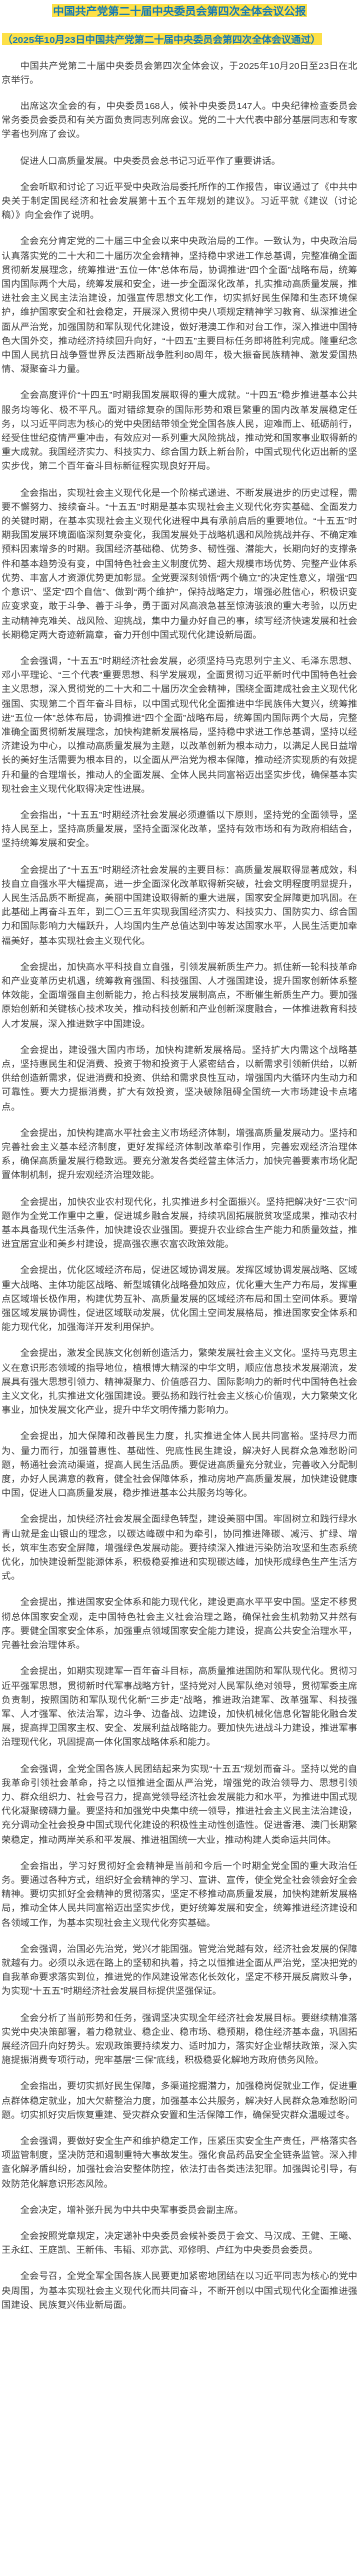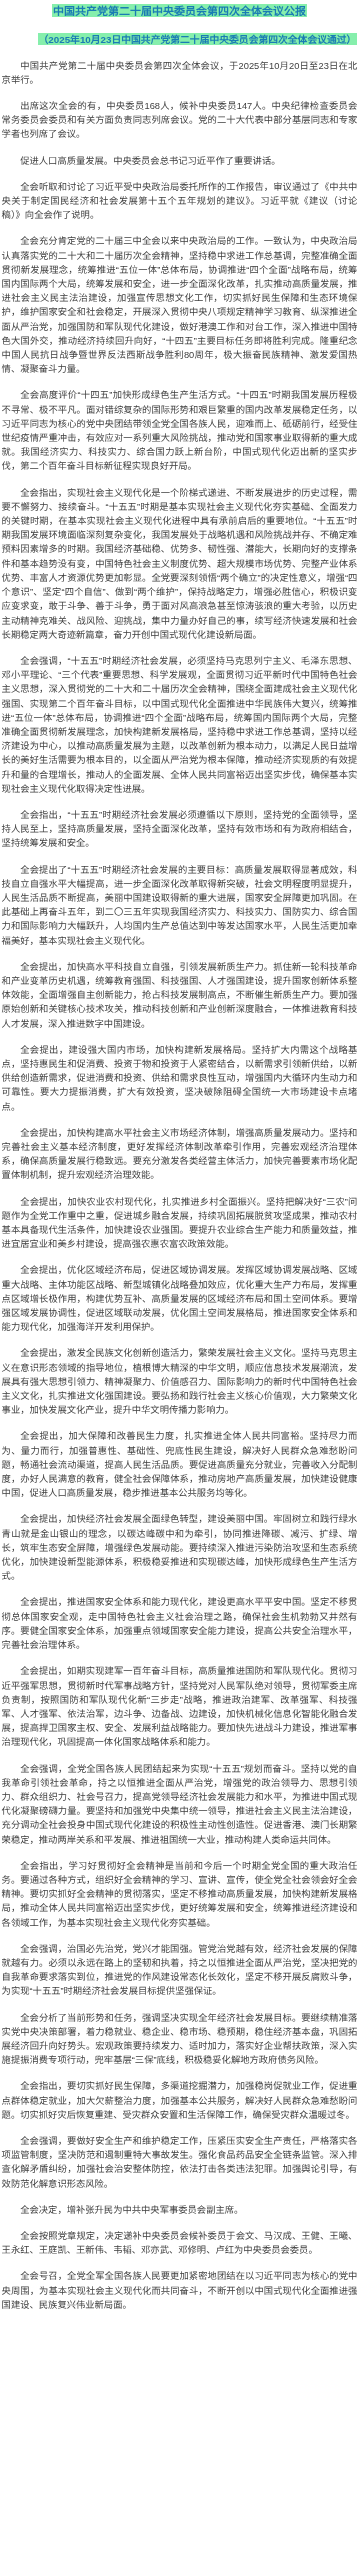--- a/index.html
+++ b/index.html
@@ -18,25 +18,25 @@
   .title {
     text-align: center;
     font-size: 11px;
     font-weight: bold;
     line-height: 15.5px;
     margin: 0;
   }
   .title .hl,
   .subtitle .hl {
     color: #1a7cb4;
-    background: #86efac;
+    background: #fde047;
     padding: 0.5px 1px;
   }
   .subtitle {
-    text-align: right;
+    text-align: left;
     font-size: 9.8px;
     font-weight: bold;
     line-height: 14.5px;
     margin: 13.5px 0 0 0;
   }
   .content {
     margin-top: 0;
   }
   .content p.para {
     font-size: 9.3px;
@@ -52,21 +52,21 @@
 
 <div class="page">
   <h1 class="title"><span class="hl">中国共产党第二十届中央委员会第四次全体会议公报</span></h1>
   <h2 class="subtitle"><span class="hl">（2025年10月23日中国共产党第二十届中央委员会第四次全体会议通过）</span></h2>
   <div class="content">
       <p class="para">中国共产党第二十届中央委员会第四次全体会议，于2025年10月20日至23日在北京举行。</p>
       <p class="para">出席这次全会的有，中央委员168人，候补中央委员147人。中央纪律检查委员会常务委员会委员和有关方面负责同志列席会议。党的二十大代表中部分基层同志和专家学者也列席了会议。</p>
       <p class="para">促进人口高质量发展。中央委员会总书记习近平作了重要讲话。</p>
       <p class="para">全会听取和讨论了习近平受中央政治局委托所作的工作报告，审议通过了《中共中央关于制定国民经济和社会发展第十五个五年规划的建议》。习近平就《建议（讨论稿）》向全会作了说明。</p>
       <p class="para">全会充分肯定党的二十届三中全会以来中央政治局的工作。一致认为，中央政治局认真落实党的二十大和二十届历次全会精神，坚持稳中求进工作总基调，完整准确全面贯彻新发展理念，统筹推进“五位一体”总体布局，协调推进“四个全面”战略布局，统筹国内国际两个大局，统筹发展和安全，进一步全面深化改革，扎实推动高质量发展，推进社会主义民主法治建设，加强宣传思想文化工作，切实抓好民生保障和生态环境保护，维护国家安全和社会稳定，开展深入贯彻中央八项规定精神学习教育、纵深推进全面从严治党，加强国防和军队现代化建设，做好港澳工作和对台工作，深入推进中国特色大国外交，推动经济持续回升向好，“十四五”主要目标任务即将胜利完成。隆重纪念中国人民抗日战争暨世界反法西斯战争胜利80周年，极大振奋民族精神、激发爱国热情、凝聚奋斗力量。</p>
-      <p class="para">全会高度评价“十四五”加快形成绿色生产生活方式。“十四五”时期我国发展历程极不寻常、极不平凡。面对错综复杂的国际形势和艰巨繁重的国内改革发展稳定任务，以习近平同志为核心的党中央团结带领全党全国各族人民，迎难而上、砥砺前行，经受住世纪疫情严重冲击，有效应对一系列重大风险挑战，推动党和国家事业取得新的重大成就。我国经济实力、科技实力、综合国力跃上新台阶，中国式现代化迈出新的坚实步伐，第二个百年奋斗目标新征程实现良好开局。</p>
+      <p class="para">全会高度评价“十四五”时期我国发展取得的重大成就。“十四五”稳步推进基本公共服务均等化、极不平凡。面对错综复杂的国际形势和艰巨繁重的国内改革发展稳定任务，以习近平同志为核心的党中央团结带领全党全国各族人民，迎难而上、砥砺前行，经受住世纪疫情严重冲击，有效应对一系列重大风险挑战，推动党和国家事业取得新的重大成就。我国经济实力、科技实力、综合国力跃上新台阶，中国式现代化迈出新的坚实步伐，第二个百年奋斗目标新征程实现良好开局。</p>
       <p class="para">全会指出，实现社会主义现代化是一个阶梯式递进、不断发展进步的历史过程，需要不懈努力、接续奋斗。“十五五”时期是基本实现社会主义现代化夯实基础、全面发力的关键时期，在基本实现社会主义现代化进程中具有承前启后的重要地位。“十五五”时期我国发展环境面临深刻复杂变化，我国发展处于战略机遇和风险挑战并存、不确定难预料因素增多的时期。我国经济基础稳、优势多、韧性强、潜能大，长期向好的支撑条件和基本趋势没有变，中国特色社会主义制度优势、超大规模市场优势、完整产业体系优势、丰富人才资源优势更加彰显。全党要深刻领悟“两个确立”的决定性意义，增强“四个意识”、坚定“四个自信”、做到“两个维护”，保持战略定力，增强必胜信心，积极识变应变求变，敢于斗争、善于斗争，勇于面对风高浪急甚至惊涛骇浪的重大考验，以历史主动精神克难关、战风险、迎挑战，集中力量办好自己的事，续写经济快速发展和社会长期稳定两大奇迹新篇章，奋力开创中国式现代化建设新局面。</p>
       <p class="para">全会强调，“十五五”时期经济社会发展，必须坚持马克思列宁主义、毛泽东思想、邓小平理论、“三个代表”重要思想、科学发展观，全面贯彻习近平新时代中国特色社会主义思想，深入贯彻党的二十大和二十届历次全会精神，围绕全面建成社会主义现代化强国、实现第二个百年奋斗目标，以中国式现代化全面推进中华民族伟大复兴，统筹推进“五位一体”总体布局，协调推进“四个全面”战略布局，统筹国内国际两个大局，完整准确全面贯彻新发展理念，加快构建新发展格局，坚持稳中求进工作总基调，坚持以经济建设为中心，以推动高质量发展为主题，以改革创新为根本动力，以满足人民日益增长的美好生活需要为根本目的，以全面从严治党为根本保障，推动经济实现质的有效提升和量的合理增长，推动人的全面发展、全体人民共同富裕迈出坚实步伐，确保基本实现社会主义现代化取得决定性进展。</p>
       <p class="para">全会指出，“十五五”时期经济社会发展必须遵循以下原则，坚持党的全面领导，坚持人民至上，坚持高质量发展，坚持全面深化改革，坚持有效市场和有为政府相结合，坚持统筹发展和安全。</p>
       <p class="para">全会提出了“十五五”时期经济社会发展的主要目标：高质量发展取得显著成效，科技自立自强水平大幅提高，进一步全面深化改革取得新突破，社会文明程度明显提升，人民生活品质不断提高，美丽中国建设取得新的重大进展，国家安全屏障更加巩固。在此基础上再奋斗五年，到二〇三五年实现我国经济实力、科技实力、国防实力、综合国力和国际影响力大幅跃升，人均国内生产总值达到中等发达国家水平，人民生活更加幸福美好，基本实现社会主义现代化。</p>
       <p class="para">全会提出，加快高水平科技自立自强，引领发展新质生产力。抓住新一轮科技革命和产业变革历史机遇，统筹教育强国、科技强国、人才强国建设，提升国家创新体系整体效能，全面增强自主创新能力，抢占科技发展制高点，不断催生新质生产力。要加强原始创新和关键核心技术攻关，推动科技创新和产业创新深度融合，一体推进教育科技人才发展，深入推进数字中国建设。</p>
       <p class="para">全会提出，建设强大国内市场，加快构建新发展格局。坚持扩大内需这个战略基点，坚持惠民生和促消费、投资于物和投资于人紧密结合，以新需求引领新供给，以新供给创造新需求，促进消费和投资、供给和需求良性互动，增强国内大循环内生动力和可靠性。要大力提振消费，扩大有效投资，坚决破除阻碍全国统一大市场建设卡点堵点。</p>
       <p class="para">全会提出，加快构建高水平社会主义市场经济体制，增强高质量发展动力。坚持和完善社会主义基本经济制度，更好发挥经济体制改革牵引作用，完善宏观经济治理体系，确保高质量发展行稳致远。要充分激发各类经营主体活力，加快完善要素市场化配置体制机制，提升宏观经济治理效能。</p>
       <p class="para">全会提出，加快农业农村现代化，扎实推进乡村全面振兴。坚持把解决好“三农”问题作为全党工作重中之重，促进城乡融合发展，持续巩固拓展脱贫攻坚成果，推动农村基本具备现代生活条件，加快建设农业强国。要提升农业综合生产能力和质量效益，推进宜居宜业和美乡村建设，提高强农惠农富农政策效能。</p>
       <p class="para">全会提出，优化区域经济布局，促进区域协调发展。发挥区域协调发展战略、区域重大战略、主体功能区战略、新型城镇化战略叠加效应，优化重大生产力布局，发挥重点区域增长极作用，构建优势互补、高质量发展的区域经济布局和国土空间体系。要增强区域发展协调性，促进区域联动发展，优化国土空间发展格局，推进国家安全体系和能力现代化，加强海洋开发利用保护。</p>
       <p class="para">全会提出，激发全民族文化创新创造活力，繁荣发展社会主义文化。坚持马克思主义在意识形态领域的指导地位，植根博大精深的中华文明，顺应信息技术发展潮流，发展具有强大思想引领力、精神凝聚力、价值感召力、国际影响力的新时代中国特色社会主义文化，扎实推进文化强国建设。要弘扬和践行社会主义核心价值观，大力繁荣文化事业，加快发展文化产业，提升中华文明传播力影响力。</p>

